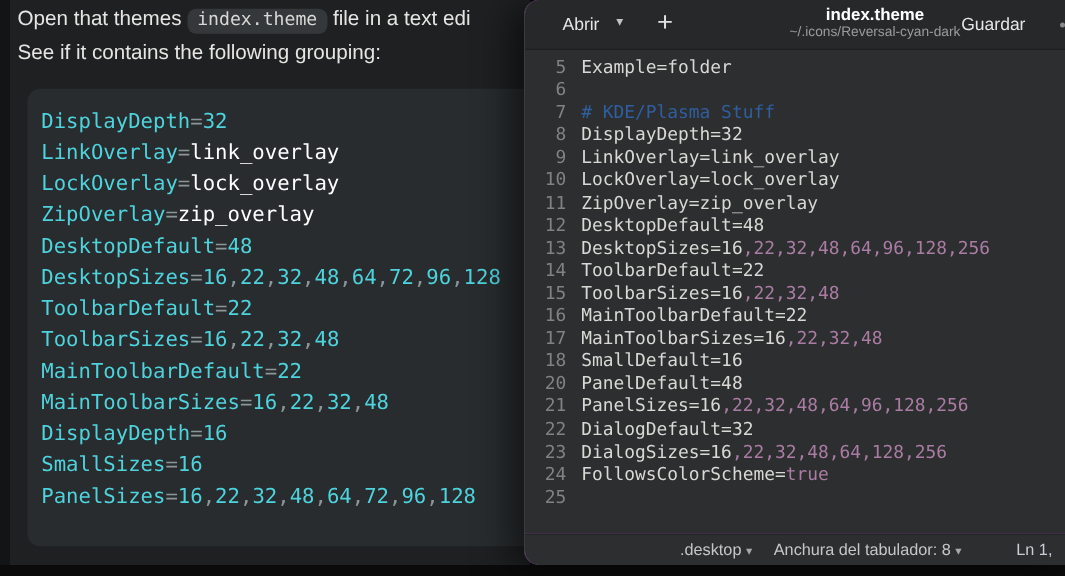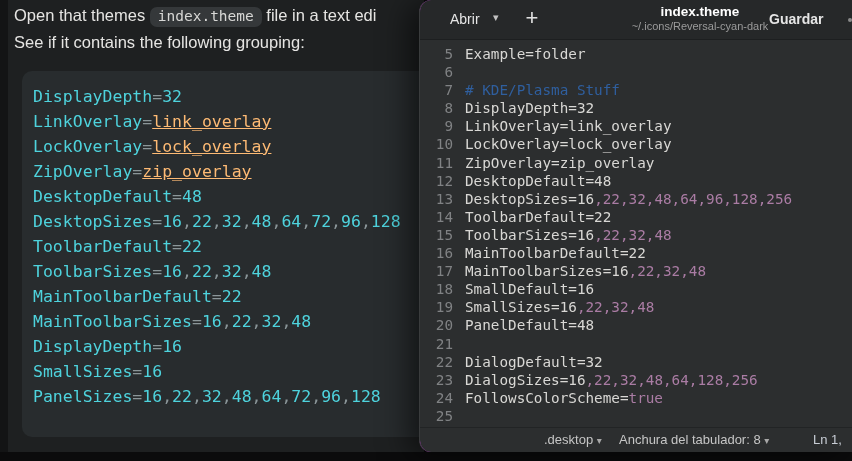--- a/index.html
+++ b/index.html
@@ -13,35 +13,35 @@
   .chat-p1 { top:5px; }
   .chat-p2 { top:32px; }
   .inline-code { display:inline-block; background:#35383a; border-radius:7px; padding:0 8px 2px;
                  font-family:"DejaVu Sans Mono", monospace; font-size:14.5px; color:#d8d8d6; line-height:1.25; }
   .code-block { position:absolute; left:22px; top:71px; width:412px; height:366px; background:#282c2e;
                 border-radius:10px; padding:13px 0 0 11px; overflow:hidden;
                 font-family:"DejaVu Sans Mono", monospace; font-size:16.5px; }
   .code-line { height:25px; line-height:25px; white-space:pre; }
   .tok-k, .tok-n { color:#4ed3dd; }
   .tok-p { color:#8b9699; }
-  .tok-s { color:#fdba74;text-decoration:underline; }
+  .tok-s { color:#ffffff; }
 
   
   .editor-window { position:absolute; left:419px; top:0; width:433px; height:452px; background:#d946ef;
                    border-radius:12px 0 0 12px; box-shadow:-10px 4px 30px rgba(0,0,0,.55);
                    border-left:1px solid #3a3c3d; overflow:hidden; }
   .ed-header { position:absolute; left:0; top:0; width:100%; height:40px; background:#262829;
                border-bottom:1px solid #1d1f20; }
   .hdr-open { position:absolute; left:30px; top:11px; color:#e6e6e6; font-size:14px; cursor:default; }
   .hdr-open-caret { position:absolute; left:73px; top:11px; color:#c2c2c2; font-size:11px; }
   .hdr-plus { position:absolute; left:100px; top:5px; color:#e0e0e0; font-size:22px; font-weight:300; width:24px; text-align:center; }
   .hdr-title-wrap { position:absolute; left:160px; top:4px; width:240px; text-align:center; line-height:1.2; }
   .hdr-title { color:#ffffff; font-size:13.5px; font-weight:bold; }
   .hdr-subtitle { color:#9b9b9b; font-size:11px; }
-  .hdr-save { position:absolute; left:349px; top:11px; color:#e6e6e6; font-size:14px;font-weight:bold; }
+  .hdr-save { position:absolute; left:349px; top:11px; color:#e6e6e6; font-size:14px; }
   .hdr-menu-partial { position:absolute; right:0px; top:18px; width:4px; height:4px; border-radius:2px; background:#8a8a8a; }
 
   .ed-textarea { position:absolute; left:0; top:40px; width:100%; height:387px; background:#2c2e2f;
                  padding-top:5px; overflow:hidden; font-family:"DejaVu Sans Mono", monospace; font-size:14.3px; }
   .ed-line { display:flex; height:18.1px; line-height:18.1px; white-space:pre; }
   .ed-line .ln { width:25px; margin-left:8px; text-align:right; color:#808284; flex:none; }
   .ed-line .ed-code { margin-left:12px; }
   .etok-t { color:#d9d8d5; }
   .etok-c { color:#2f5f9f; }
   .etok-v { color:#aa7ca4; }
@@ -105,23 +105,22 @@
         <div class="ed-line"><span class="ln">9</span><span class="ed-code"><span class="etok-t">LinkOverlay=link_overlay</span></span></div>
         <div class="ed-line"><span class="ln">10</span><span class="ed-code"><span class="etok-t">LockOverlay=lock_overlay</span></span></div>
         <div class="ed-line"><span class="ln">11</span><span class="ed-code"><span class="etok-t">ZipOverlay=zip_overlay</span></span></div>
         <div class="ed-line"><span class="ln">12</span><span class="ed-code"><span class="etok-t">DesktopDefault=48</span></span></div>
         <div class="ed-line"><span class="ln">13</span><span class="ed-code"><span class="etok-t">DesktopSizes=16</span><span class="etok-v">,22,32,48,64,96,128,256</span></span></div>
         <div class="ed-line"><span class="ln">14</span><span class="ed-code"><span class="etok-t">ToolbarDefault=22</span></span></div>
         <div class="ed-line"><span class="ln">15</span><span class="ed-code"><span class="etok-t">ToolbarSizes=16</span><span class="etok-v">,22,32,48</span></span></div>
         <div class="ed-line"><span class="ln">16</span><span class="ed-code"><span class="etok-t">MainToolbarDefault=22</span></span></div>
         <div class="ed-line"><span class="ln">17</span><span class="ed-code"><span class="etok-t">MainToolbarSizes=16</span><span class="etok-v">,22,32,48</span></span></div>
         <div class="ed-line"><span class="ln">18</span><span class="ed-code"><span class="etok-t">SmallDefault=16</span></span></div>
-        <div class="ed-line"><span class="ln">19</span><span class="ed-code"><span class="etok-t">SmallSizes=16</span><span class="etok-v">,22,32,48</span></span></div>
         <div class="ed-line"><span class="ln">20</span><span class="ed-code"><span class="etok-t">PanelDefault=48</span></span></div>
-        <div class="ed-line"><span class="ln">21</span></div>
+        <div class="ed-line"><span class="ln">21</span><span class="ed-code"><span class="etok-t">PanelSizes=16</span><span class="etok-v">,22,32,48,64,96,128,256</span></span></div>
         <div class="ed-line"><span class="ln">22</span><span class="ed-code"><span class="etok-t">DialogDefault=32</span></span></div>
         <div class="ed-line"><span class="ln">23</span><span class="ed-code"><span class="etok-t">DialogSizes=16</span><span class="etok-v">,22,32,48,64,128,256</span></span></div>
         <div class="ed-line"><span class="ln">24</span><span class="ed-code"><span class="etok-t">FollowsColorScheme=</span><span class="etok-v">true</span></span></div>
         <div class="ed-line"><span class="ln">25</span><span class="ed-code"></span></div>
       </div>
 
     <div class="ed-statusbar">
       <span class="sb-item sb-syntax"><span>.desktop</span> <span class="sb-caret">▾</span></span>
       <span class="sb-item sb-tabwidth"><span>Anchura del tabulador: 8</span> <span class="sb-caret">▾</span></span>
       <span class="sb-item sb-position">Ln 1,</span>

